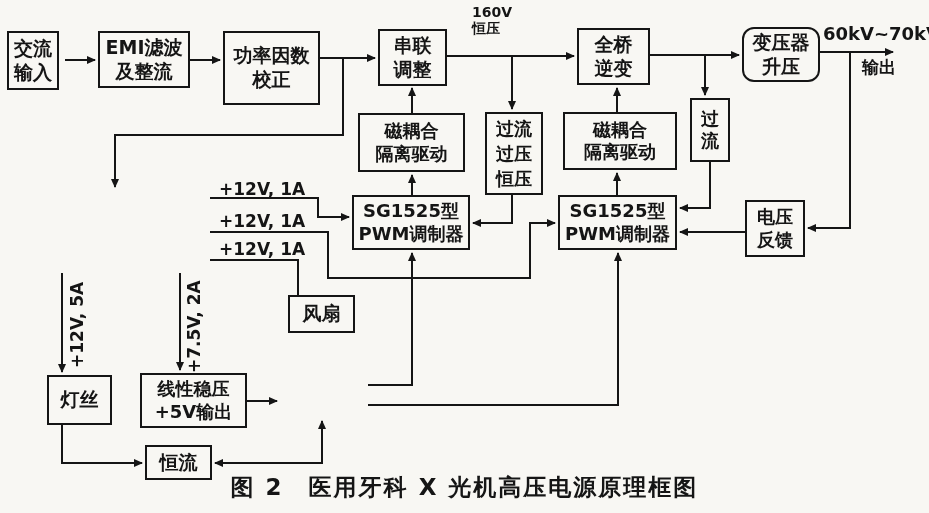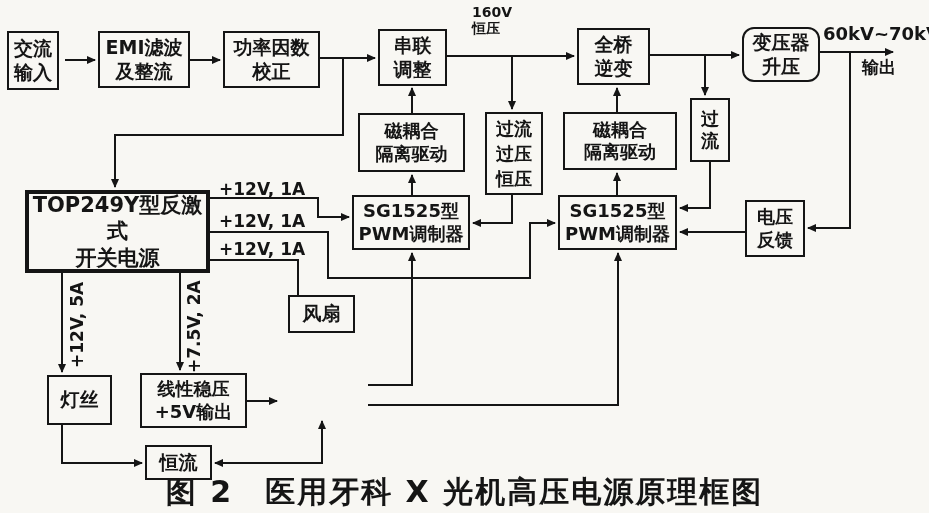--- a/index.html
+++ b/index.html
@@ -40,21 +40,21 @@
     transform-origin:0 0;
     transform:rotate(-90deg);
     z-index:3;
     font-size:17px;
   }
   .caption{
     position:absolute;
     left:0;right:0;top:472px;
     text-align:center;
     font-weight:700;
-    font-size:30px;
+    font-size:23px;
     letter-spacing:2px;
     z-index:3;
   }
   svg.wires{position:absolute;left:0;top:0;z-index:1;}
 </style>
 </head>
 <body>
 
 <div id="canvas">
 
@@ -92,21 +92,21 @@
       <path d="M368 405 H618 V253" marker-end="url(#arr)"></path>
       <path d="M62 416 V463 H142" marker-start="url(#arr)" marker-end="url(#arr)"></path>
       <path d="M322 421 V463 H215" marker-start="url(#arr)" marker-end="url(#arr)"></path>
     </g>
   </svg>
 
   <div class="box" style="left:7px;top:31px;width:52px;height:59px;">交流
 输入</div>
   <div class="box" style="left:98px;top:31px;width:92px;height:57px;">EMI滤波
 及整流</div>
-  <div class="box" style="left:223px;top:31px;width:97px;height:57px;">功率因数
+  <div class="box" style="left:223px;top:31px;width:97px;height:74px;">功率因数
 校正</div>
   <div class="box" style="left:378px;top:29px;width:69px;height:57px;">串联
 调整</div>
   <div class="box" style="left:577px;top:28px;width:73px;height:57px;">全桥
 逆变</div>
   <div class="box" style="left:742px;top:27px;width:78px;height:55px;border-radius:12px;">变压器
 升压</div>
 
   <div class="box small" style="left:358px;top:113px;width:107px;height:59px;">磁耦合
 隔离驱动</div>
@@ -116,22 +116,20 @@
   <div class="box small" style="left:563px;top:112px;width:114px;height:58px;">磁耦合
 隔离驱动</div>
   <div class="box small" style="left:690px;top:98px;width:40px;height:64px;">过
 流</div>
   <div class="box small" style="left:352px;top:195px;width:118px;height:55px;">SG1525型
 PWM调制器</div>
   <div class="box small" style="left:558px;top:195px;width:119px;height:55px;">SG1525型
 PWM调制器</div>
   <div class="box small" style="left:745px;top:200px;width:60px;height:57px;">电压
 反馈</div>
-  <div class="box thick" style="left:25px;top:190px;width:185px;height:83px;">TOP249Y型反激式
-开关电源</div>
   <div class="box" style="left:288px;top:295px;width:67px;height:38px;">风扇</div>
 
   <div class="box" style="left:47px;top:375px;width:65px;height:50px;">灯丝</div>
   <div class="box small" style="left:140px;top:373px;width:107px;height:55px;">线性稳压
 +5V输出</div>
   <div class="box" style="left:145px;top:445px;width:67px;height:35px;">恒流</div>
 
   <div class="lbl" style="left:472px;top:4px;font-size:14px;text-align:left;">160V
 恒压</div>
   <div class="lbl" style="left:823px;top:24px;font-size:18px;">60kV~70kV</div>

